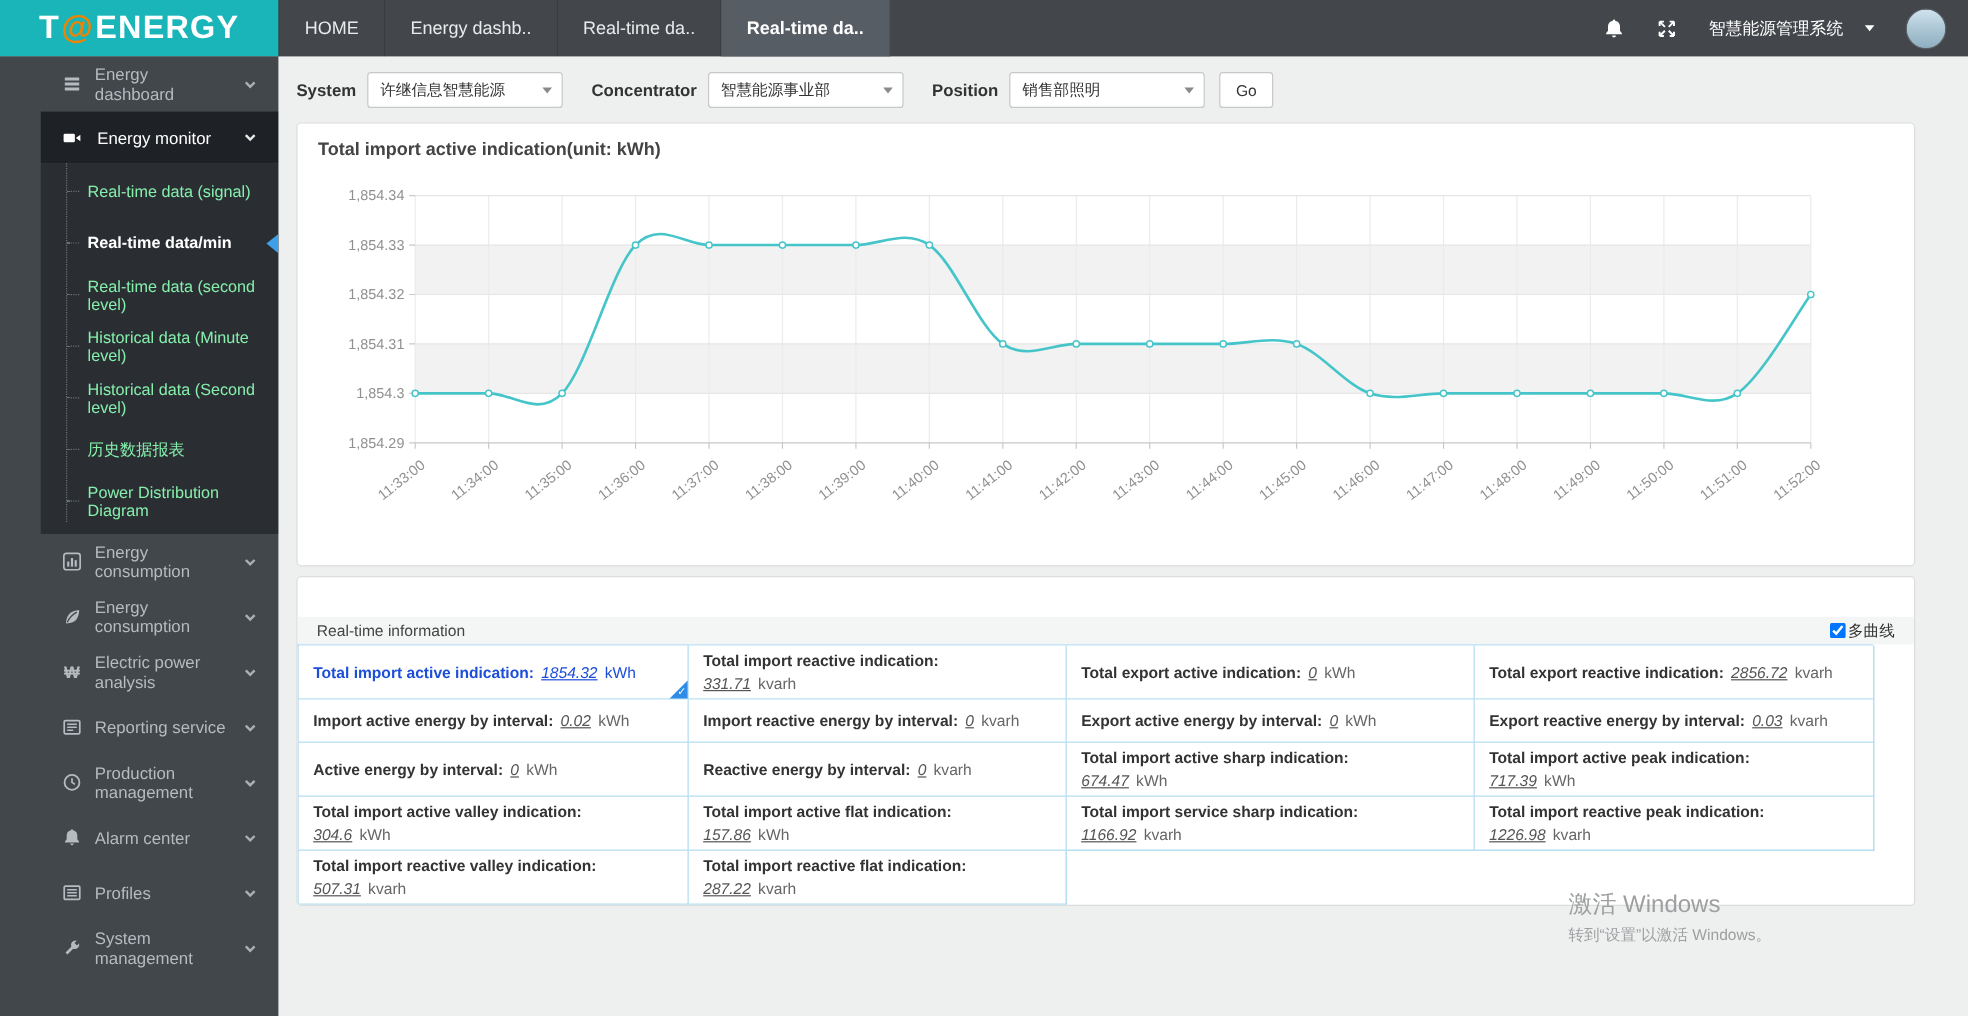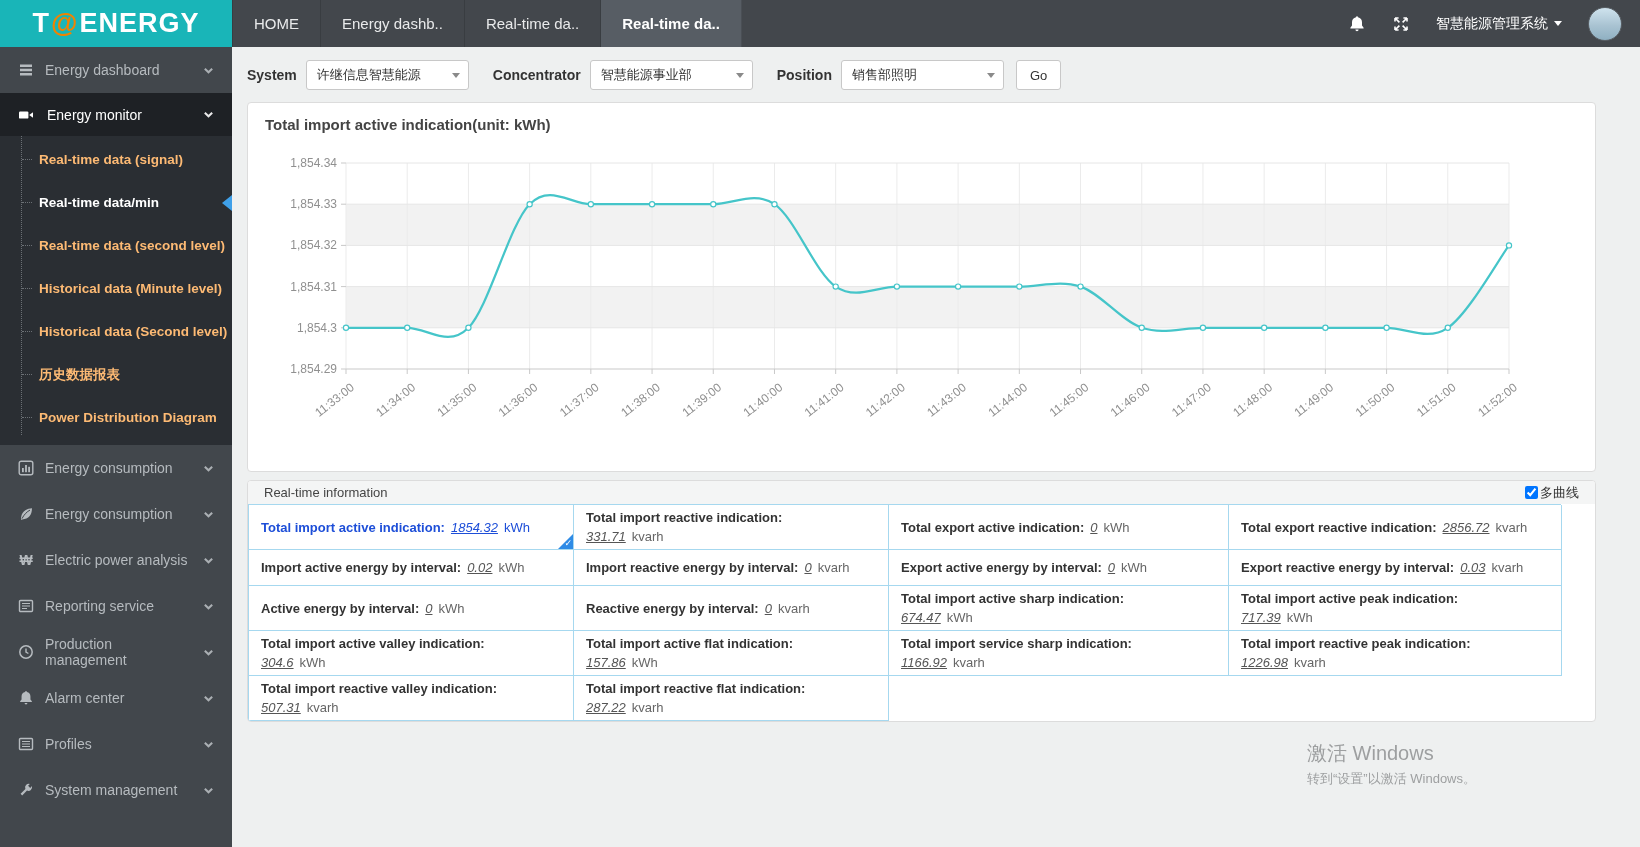--- a/index.html
+++ b/index.html
@@ -12,38 +12,38 @@
   .logo { width:232px; height:47px; background:#19b5b8; color:#fff; display:flex; align-items:center; justify-content:center;
           font-size:27px; font-weight:800; letter-spacing:1px; }
   .logo .at { color:#f08300; padding:0 1px; }
   .nav { flex:1; display:flex; align-items:stretch; }
   .tab { display:flex; align-items:center; padding:0 21px; color:#e9eaeb; font-size:15px; cursor:pointer;
          border-right:1px solid rgba(0,0,0,.14); }
   .tab.first { border-left:1px solid rgba(0,0,0,.14); }
   .tab.active { background:#575d64; color:#fff; font-weight:bold; }
   .nav-right { margin-left:auto; display:flex; align-items:center; gap:26px; padding-right:18px; }
   .icon-btn { display:flex; align-items:center; justify-content:center; cursor:pointer; }
-  .sysname { color:#fff; font-size:14px; display:flex; align-items:center; gap:6px; cursor:pointer; }
+  .sysname { color:#fff; font-size:14px; display:flex; align-items:center; gap:18px; cursor:pointer; }
   .caret-down { width:0; height:0; border-left:4px solid transparent; border-right:4px solid transparent; border-top:5px solid #fff; }
   .avatar { width:34px; height:34px; border-radius:50%; background:linear-gradient(180deg,#cfe3ee 0%,#a9c3d2 55%,#8fb0c2 100%); border:1px solid #5a6066; }
 
   
   .cols { display:flex; height:800px; }
 
   
-  .sidebar { width:232px; background:#42474c; color:#b6bbbf; flex-shrink:0; overflow:hidden; }
+  .sidebar { width:232px; background:#42474c; color:#b6bbbf; flex-shrink:0; overflow:hidden;padding-left:34px; }
   .side-item { height:46px; display:flex; align-items:center; padding:0 18px; gap:11px; font-size:14px; cursor:pointer; }
   .side-item .lbl { flex:1; }
   .side-item svg, .side-item .charicon { flex-shrink:0; }
   .charicon { width:16px; text-align:center; font-size:14px; font-weight:bold; }
   .side-item.parent-active { background:#1e2125; color:#fff; height:43px;gap:13px; }
   .chev { opacity:.9; }
   .submenu { position:relative; background:#2a2e33; padding:2px 0 6px; }
   .submenu::before { content:""; position:absolute; left:21px; top:0; bottom:10px; border-left:1px dotted #6b7075; }
-  .subitem { position:relative; height:43px; display:flex; align-items:center; padding-left:39px; font-size:13.5px; color:#fdba74; cursor:pointer;font-weight:bold; }
+  .subitem { position:relative; height:43px; display:flex; align-items:center; padding-left:39px; font-size:13.5px; color:#86efac; cursor:pointer; }
   .subitem::before { content:""; position:absolute; left:22px; top:21px; width:10px; border-top:1px dotted #6b7075; }
   .subitem.active { color:#fff; font-weight:bold; }
   .subitem.active .sel-arrow { position:absolute; right:0; top:50%; margin-top:-8px; width:0; height:0;
       border-top:8px solid transparent; border-bottom:8px solid transparent; border-right:10px solid #3fa0e9; }
 
   
   .main { flex:1; padding:12px 44px 0 15px; }
   .filterbar { display:flex; align-items:center; height:32px; margin-bottom:11px; }
   .flabel { font-size:14px; font-weight:bold; color:#333; margin-right:9px; }
   .select { width:163px; height:30px; background:#fff; border:1px solid #c8c8c8; border-radius:3px; display:flex; align-items:center;
@@ -51,21 +51,21 @@
   .select .val { flex:1; overflow:hidden; white-space:nowrap; }
   .select .sel-caret { width:0; height:0; border-left:4px solid transparent; border-right:4px solid transparent; border-top:5px solid #8a8a8a; }
   .go-btn { height:30px; padding:0 13px; background:#fff; border:1px solid #c8c8c8; border-radius:3px; font-size:13px; color:#333; cursor:pointer; margin-left:-12px; }
 
   .panel { background:#fff; border:1px solid #dcdcdc; border-radius:4px; }
   .chart-panel { height:370px; overflow:hidden; }
   .chart-title { padding:13px 17px 0; font-size:15px; font-weight:bold; color:#444; }
   #chartSvg { display:block; }
 
   .info-panel { margin-top:8px; overflow:hidden; }
-  .info-head { display:flex; align-items:center; justify-content:space-between; background:#f4f5f5; padding:4px 16px; height:23px; }
+  .info-head { display:flex; align-items:center; justify-content:space-between; background:#f4f5f5; padding:4px 16px; height:23px;margin-top:33px; }
   .info-title { font-size:13px; color:#444; }
   .multi { display:flex; align-items:center; gap:2px; font-size:13px; color:#333; }
   .multi input { width:13px; height:13px; }
 
   .itable { width:1313px; border-top:1px solid #a6d8ef; border-left:1px solid #a6d8ef; }
   .trow { display:grid; grid-template-columns:325px 315px 340px 333px; }
   .trow.r1 { min-height:38px; } .trow.r2 { min-height:36px; } .trow.r3 { min-height:40px; }
   .trow.r4 { min-height:41px; } .trow.r5 { min-height:41px; }
   .cell { position:relative; border-right:1px solid #a6d8ef; border-bottom:1px solid #a6d8ef; background:#fff;
           padding:3px 8px 3px 12px; display:flex; flex-wrap:wrap; align-content:center; align-items:center; column-gap:6px;

